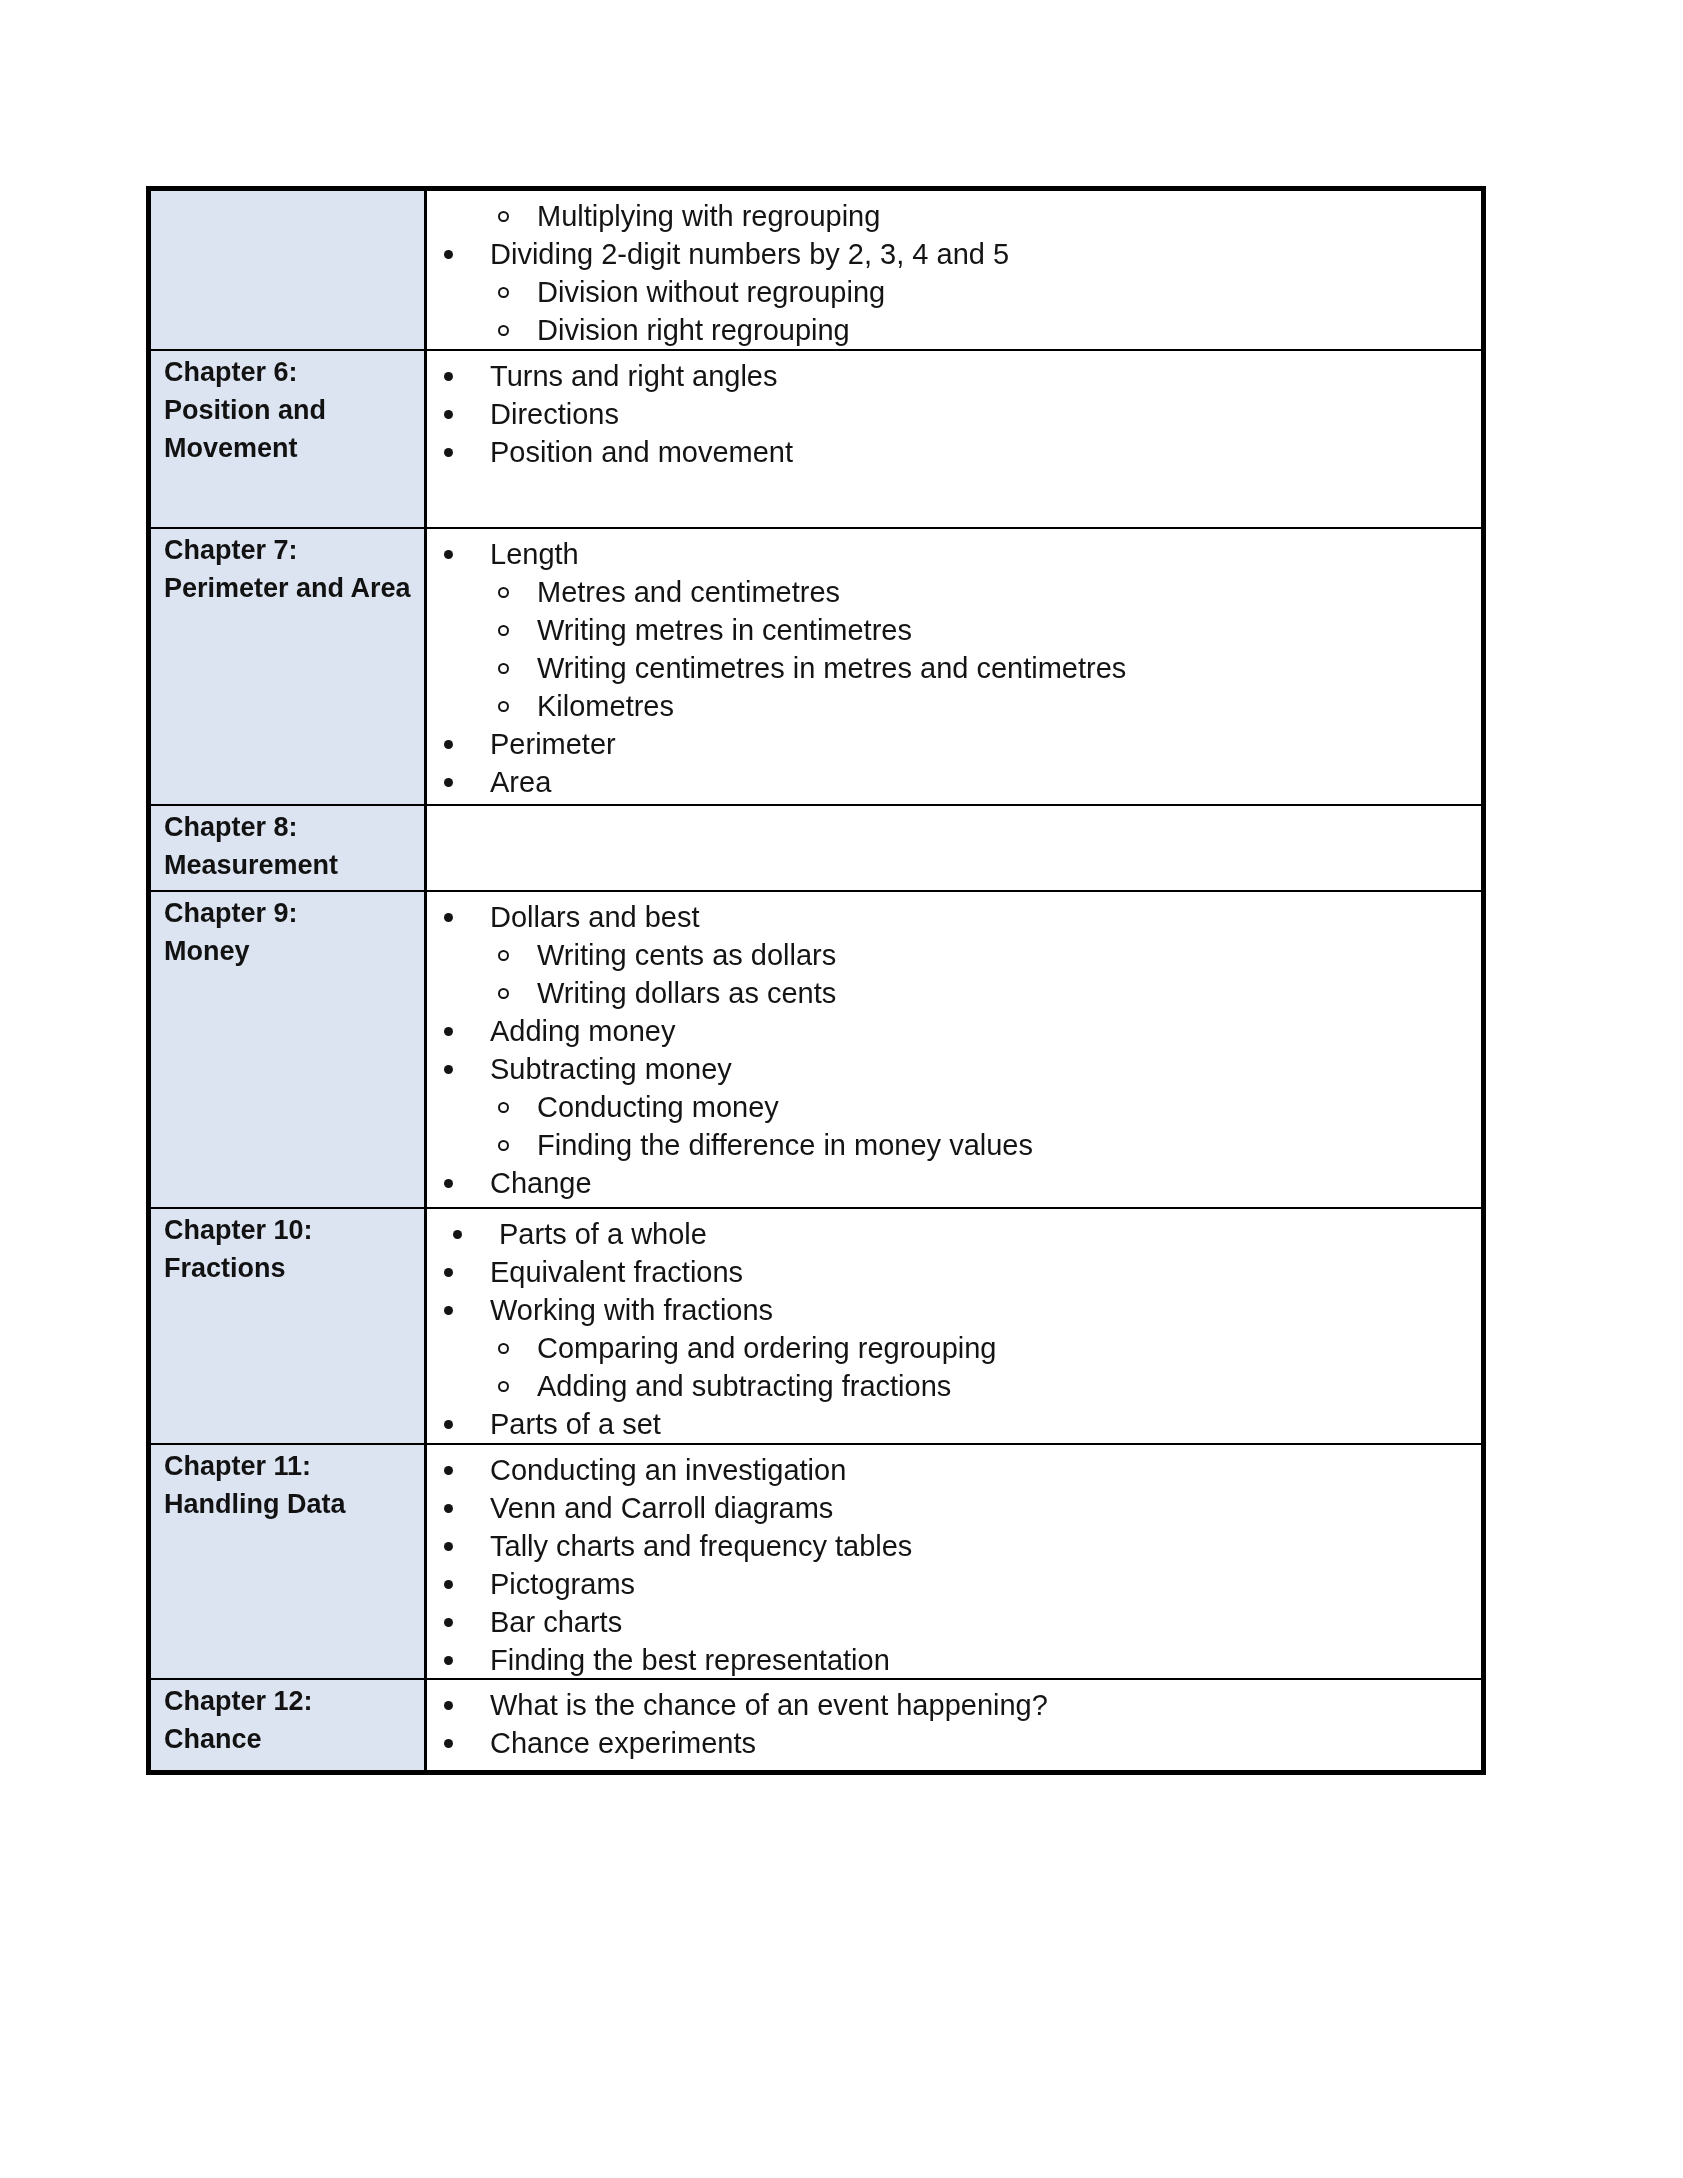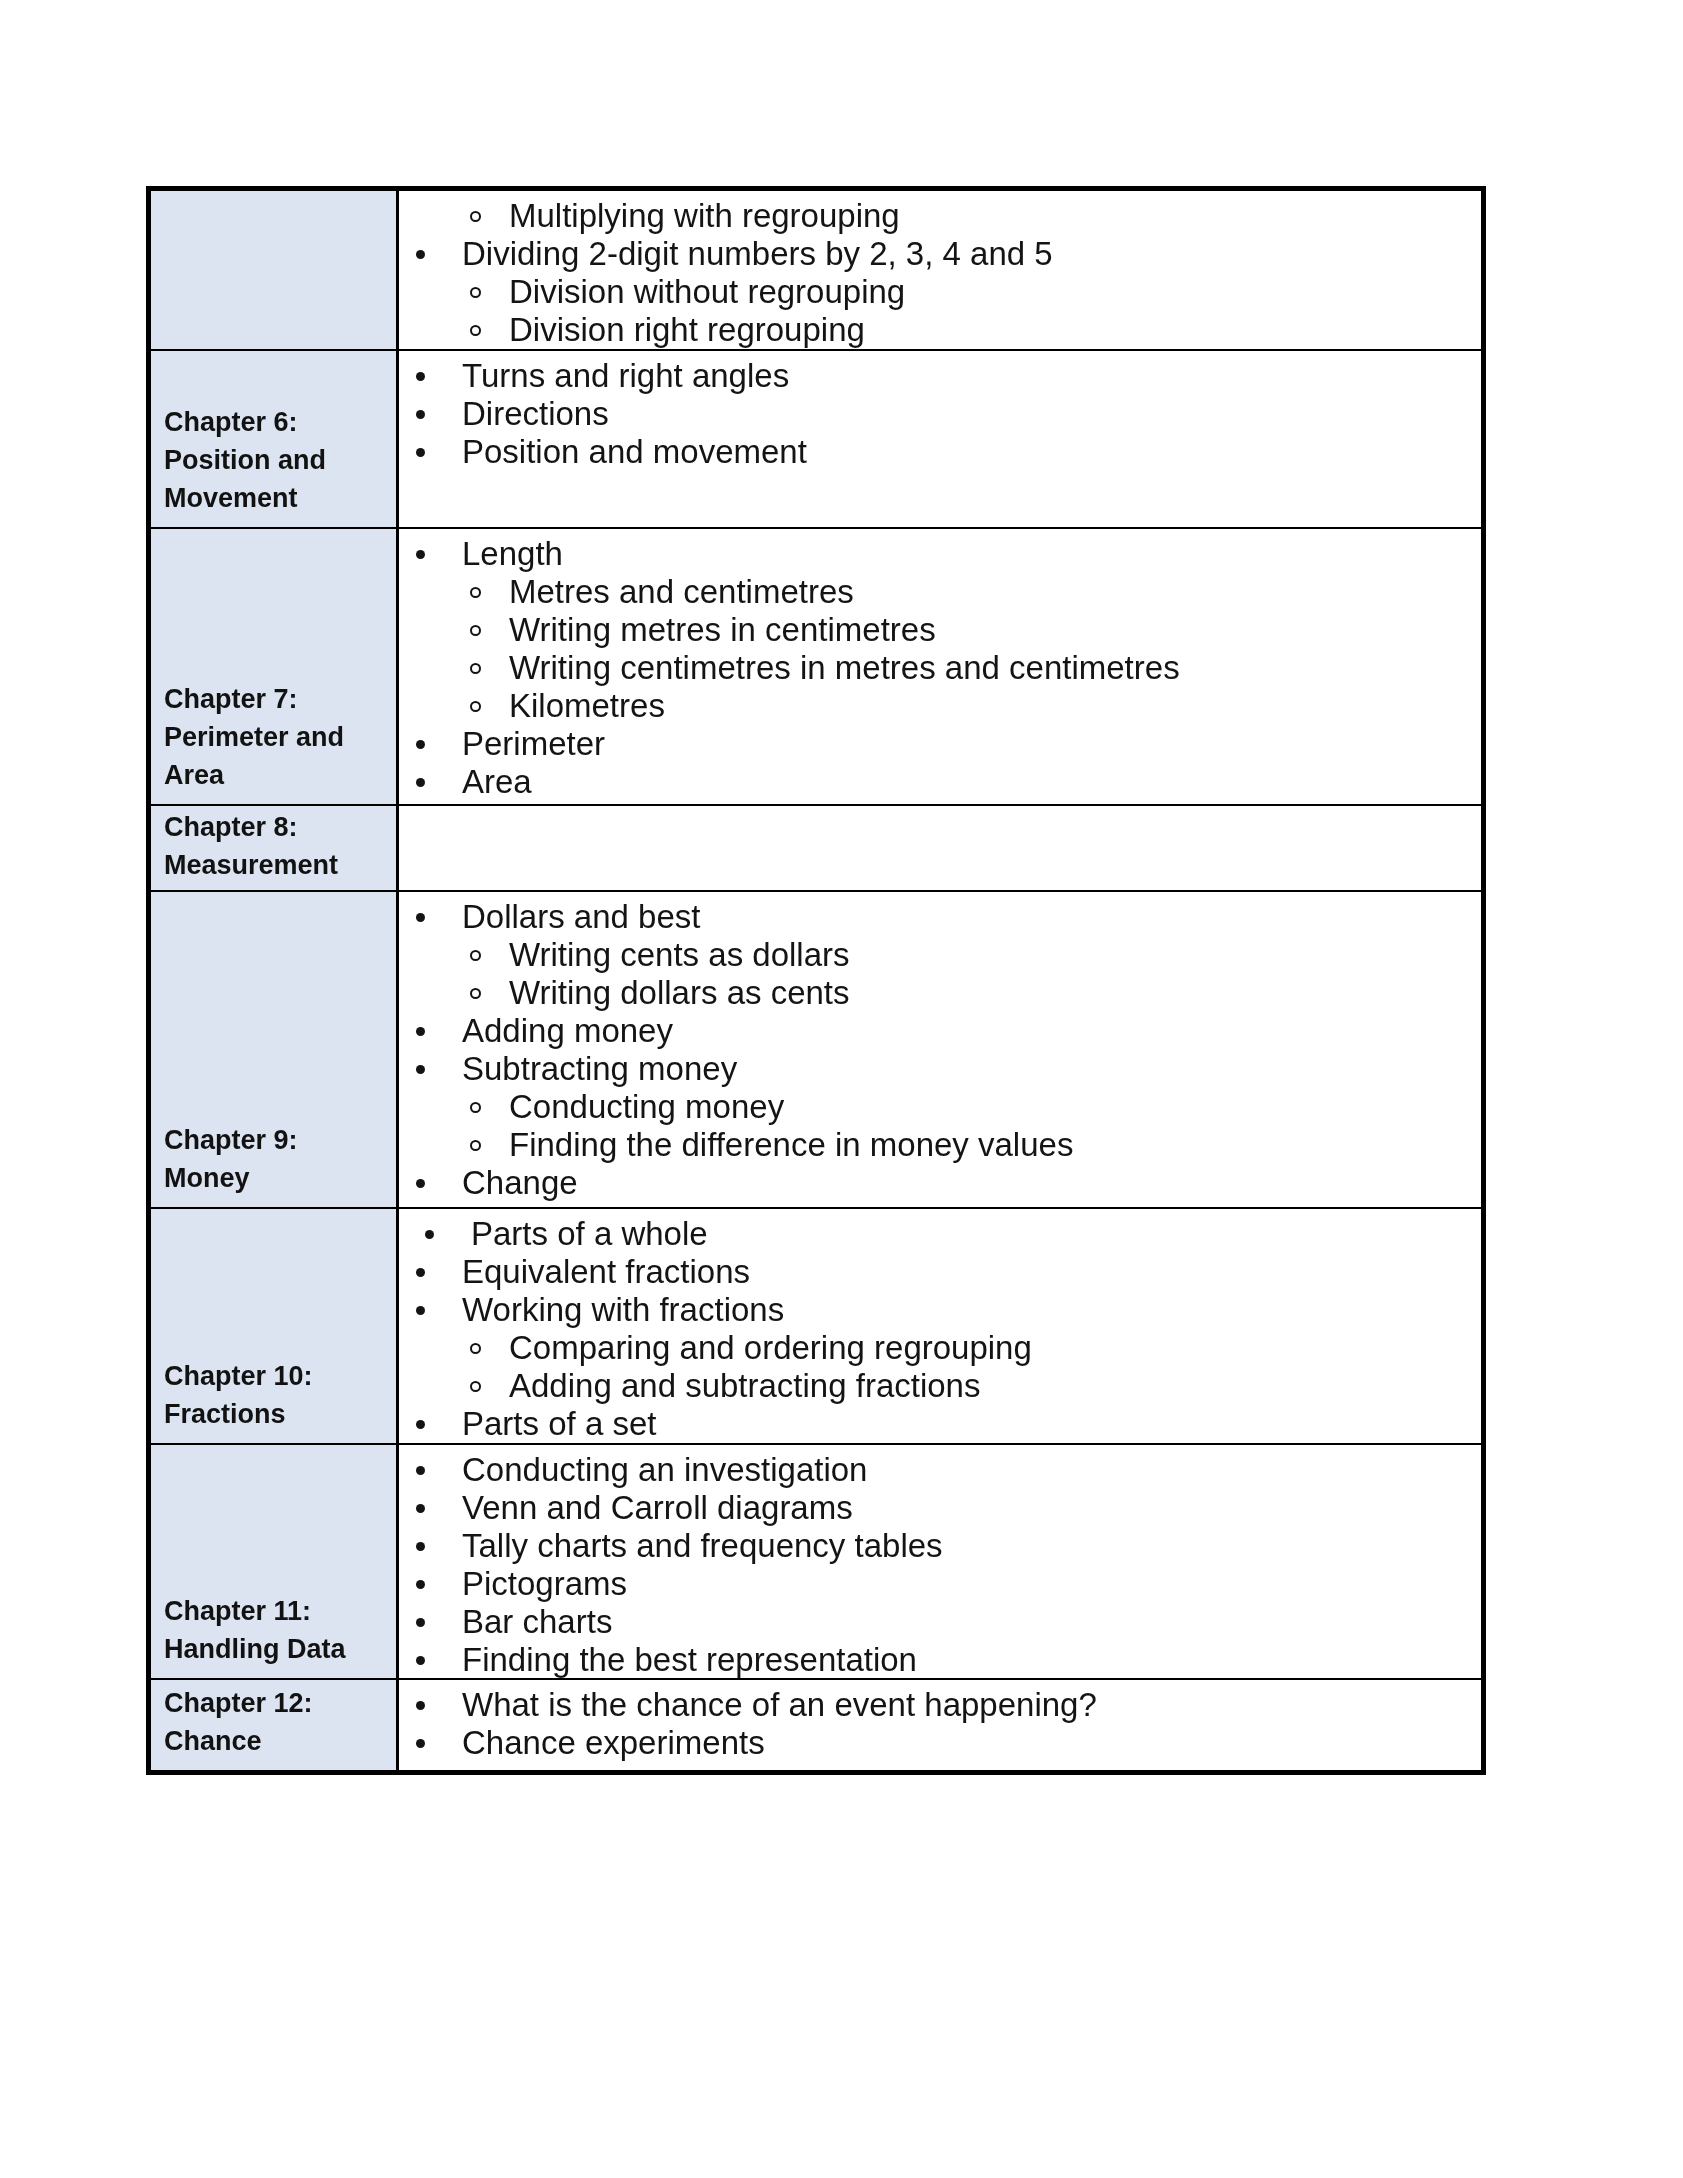--- a/index.html
+++ b/index.html
@@ -8,33 +8,33 @@
     font-family:"Liberation Sans","DejaVu Sans",sans-serif;
     position:relative;overflow:hidden;
   }
   .tbl{
     position:absolute;left:146px;top:186px;width:1340px;
     border:5px solid #000;box-sizing:border-box;background:#fff;
   }
   .row{display:flex;box-sizing:border-box;border-top:2px solid #000;overflow:hidden;}
   .row:first-child{border-top:none;}
   .chapter-cell{
-    flex:none;width:248px;box-sizing:border-box;
+    flex:none;width:276px;box-sizing:border-box;
     border-right:3px solid #000;background:var(--chapter-fill,#dce4f2);
-    display:flex;flex-direction:column;justify-content:flex-end;
+    display:flex;flex-direction:column;justify-content:flex-start;
     padding:2px 8px 10px 13px;overflow:hidden;
   }
   .chapter-num,.chapter-title{
     font-weight:bold;font-size:27px;line-height:38px;color:#121212;
   }
   .topics-cell{
     flex:1;box-sizing:border-box;background:#fff;
     padding:6px 10px 2px 0;overflow:hidden;
   }
-  .li{display:flex;align-items:flex-start;font-size:33px;line-height:38px;color:#141414;}
+  .li{display:flex;align-items:flex-start;font-size:29px;line-height:38px;color:#141414;}
   .b{flex:none;display:flex;align-items:center;height:38px;}
   .l1 .b{width:46px;margin-left:17px;}
   .l2 .b{width:39px;margin-left:71px;}
   .ind .b{margin-left:26px;}
   .dot{width:9px;height:9px;background:#141414;border-radius:50%;}
   .circ{width:11px;height:11px;border:2px solid #141414;border-radius:50%;box-sizing:border-box;}
   .txt{white-space:nowrap;}
 </style>
 </head>
 <body style="background: rgb(255, 255, 255);">

